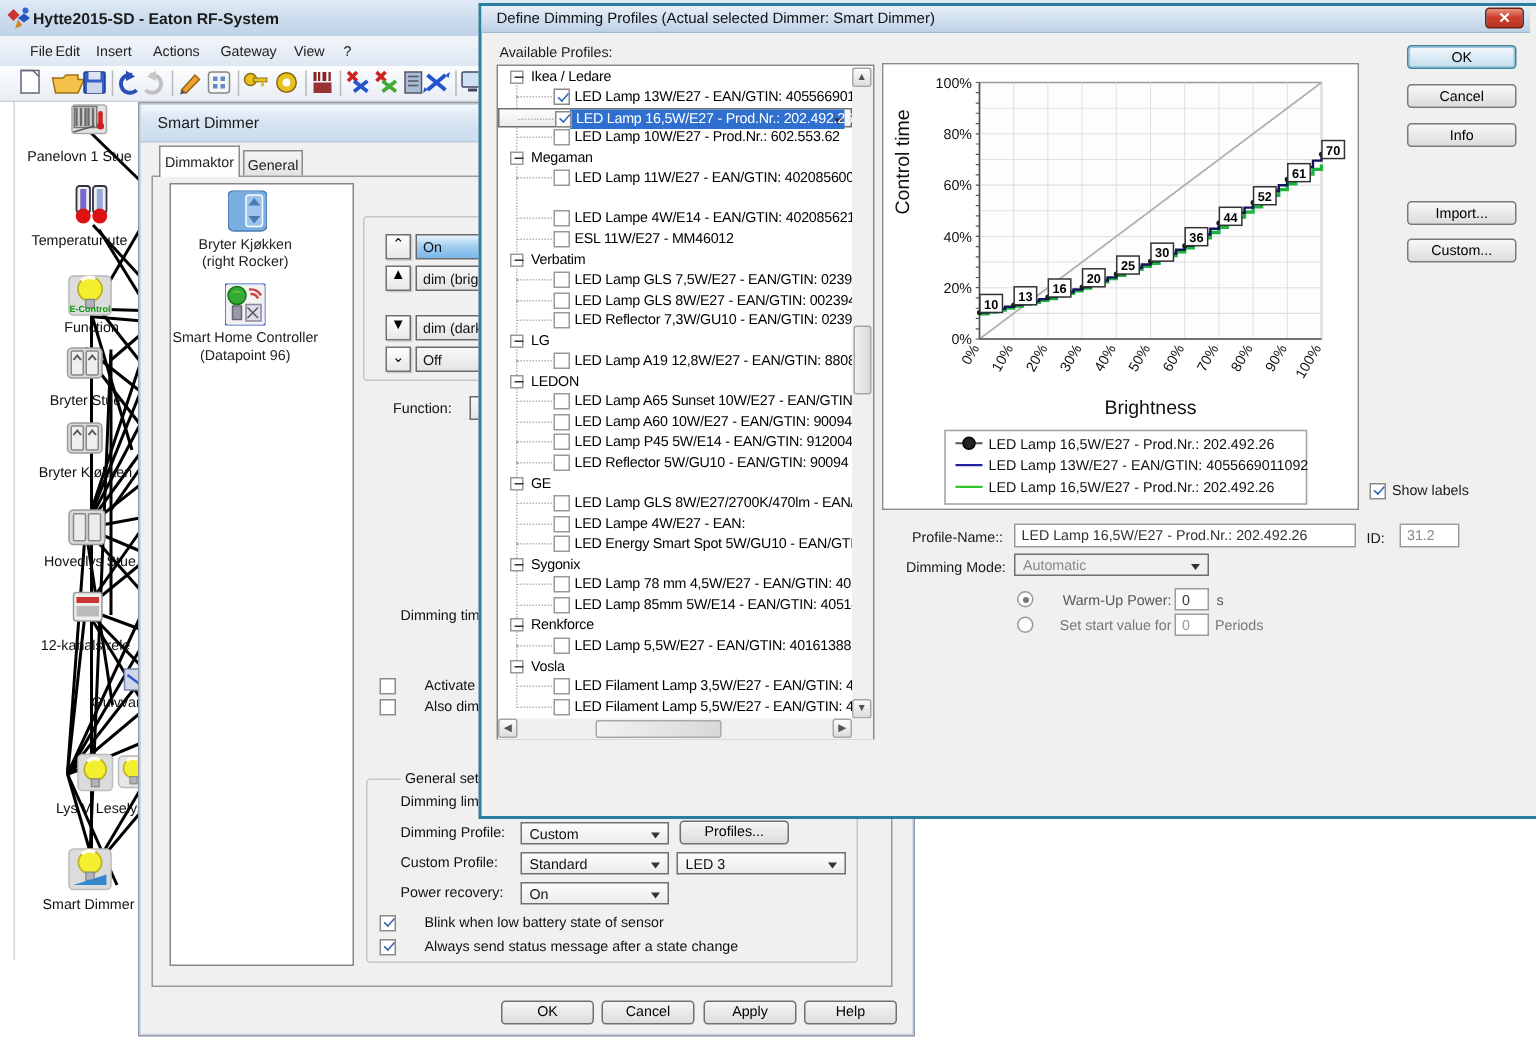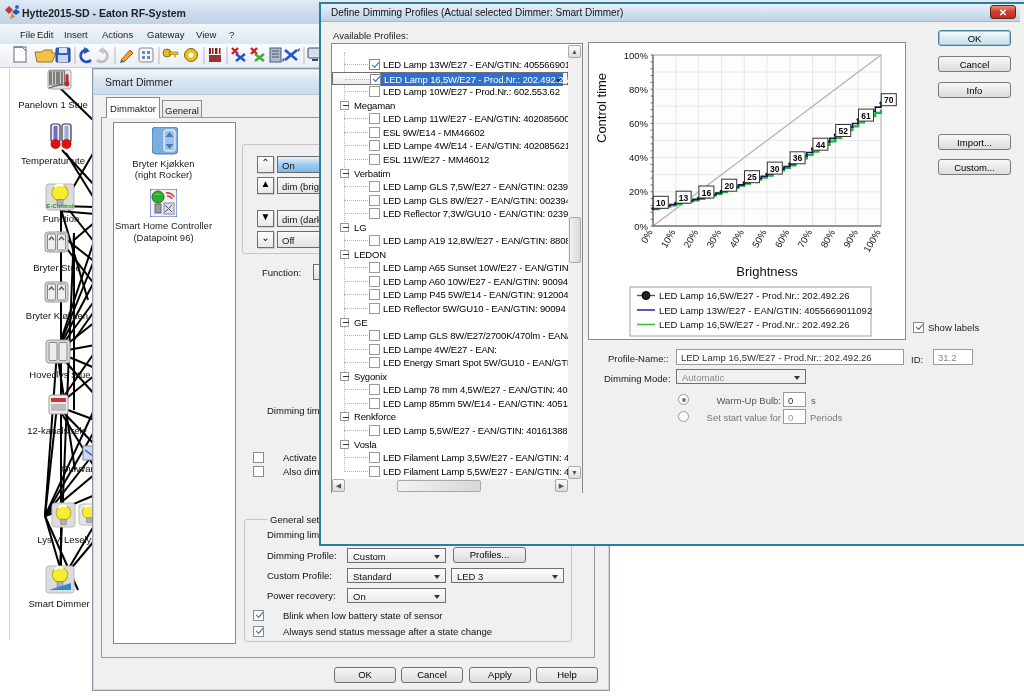--- a/index.html
+++ b/index.html
@@ -383,20 +383,24 @@
 </div>
 
 <div class="abs" id="dd">
   <div class="titlebar">
       <span>Define Dimming Profiles (Actual selected Dimmer: Smart Dimmer)</span>
       <div id="xbtn">✕</div>
     </div>
   <div class="ddtext" style="left:12px;top:26px">Available Profiles:</div>
   <div id="tree">
 <div class="vdot" style="top:8px;height:420px"></div>
+<div class="trow" style="top:0.5px">
+        <span class="pm" style="left:8px"></span>
+        <span class="glab" style="left:22px">Ikea / Ledare</span>
+      </div>
 <div class="trow" style="top:14.1px">
         <span class="dot"></span>
         <span class="cbc" style="left:37px"></span>
         <span class="ilab" style="left:51px">LED Lamp 13W/E27 - EAN/GTIN: 4055669011</span>
       </div>
 <div class="trow sel" style="top:27.6px">
         <span class="dot"></span>
         <span class="cbc" style="left:37px"></span>
         <span class="ilab" style="left:51px">LED Lamp 16,5W/E27 - Prod.Nr.: 202.492.26</span>
       </div>
@@ -406,25 +410,20 @@
         <span class="ilab" style="left:51px">LED Lamp 10W/E27 - Prod.Nr.: 602.553.62</span>
       </div>
 <div class="trow" style="top:54.7px">
         <span class="pm" style="left:8px"></span>
         <span class="glab" style="left:22px">Megaman</span>
       </div>
 <div class="trow" style="top:68.2px">
         <span class="dot"></span>
         <span class="cb" style="left:37px"></span>
         <span class="ilab" style="left:51px">LED Lamp 11W/E27 - EAN/GTIN: 4020856009</span>
-      </div>
-<div class="trow" style="top:81.8px">
-        <span class="dot"></span>
-        <span class="cb" style="left:37px"></span>
-        <span class="ilab" style="left:51px">ESL 9W/E14 - MM46602</span>
       </div>
 <div class="trow" style="top:95.4px">
         <span class="dot"></span>
         <span class="cb" style="left:37px"></span>
         <span class="ilab" style="left:51px">LED Lampe 4W/E14 - EAN/GTIN: 4020856216</span>
       </div>
 <div class="trow" style="top:108.9px">
         <span class="dot"></span>
         <span class="cb" style="left:37px"></span>
         <span class="ilab" style="left:51px">ESL 11W/E27 - MM46012</span>
@@ -697,19 +696,19 @@
   <div class="ddbtn" style="top:155px">Custom...</div>
   <div class="cbx c" style="left:592px;top:318px"></div>
   <div class="ddtext" style="left:607px;top:318px">Show labels</div>
   <div class="ddtext" style="left:287px;top:349px">Profile-Name::</div>
   <div class="ddfield" style="left:355px;top:345px;width:228px;height:16px">LED Lamp 16,5W/E27 - Prod.Nr.: 202.492.26</div>
   <div class="ddtext" style="left:590px;top:350px">ID:</div>
   <div class="ddfield" style="left:612px;top:345px;width:40px;height:16px;color:#888">31.2</div>
   <div class="ddtext" style="left:283px;top:369px">Dimming Mode:</div>
   <div class="sel" style="left:355px;top:365px;width:130px;color:#888;background:#f0f0ee">Automatic</div>
   <div class="radio on" style="left:357px;top:390px"></div>
-  <div class="ddtext" style="left:384px;top:391px;width:76px;text-align:right;color:#555">Warm-Up Bulb:</div>
+  <div class="ddtext" style="left:384px;top:391px;width:76px;text-align:right;color:#555">Warm-Up Power:</div>
   <div class="ddfield" style="left:462px;top:388px;width:23px;height:15px">0</div>
   <div class="ddtext" style="left:490px;top:391px;color:#555">s</div>
   <div class="radio" style="left:357px;top:407px"></div>
   <div class="ddtext" style="left:384px;top:408px;width:76px;text-align:right;color:#777">Set start value for</div>
   <div class="ddfield" style="left:462px;top:405px;width:23px;height:15px;color:#999">0</div>
   <div class="ddtext" style="left:489px;top:408px;color:#777">Periods</div>
 </div>
 </body></html>

